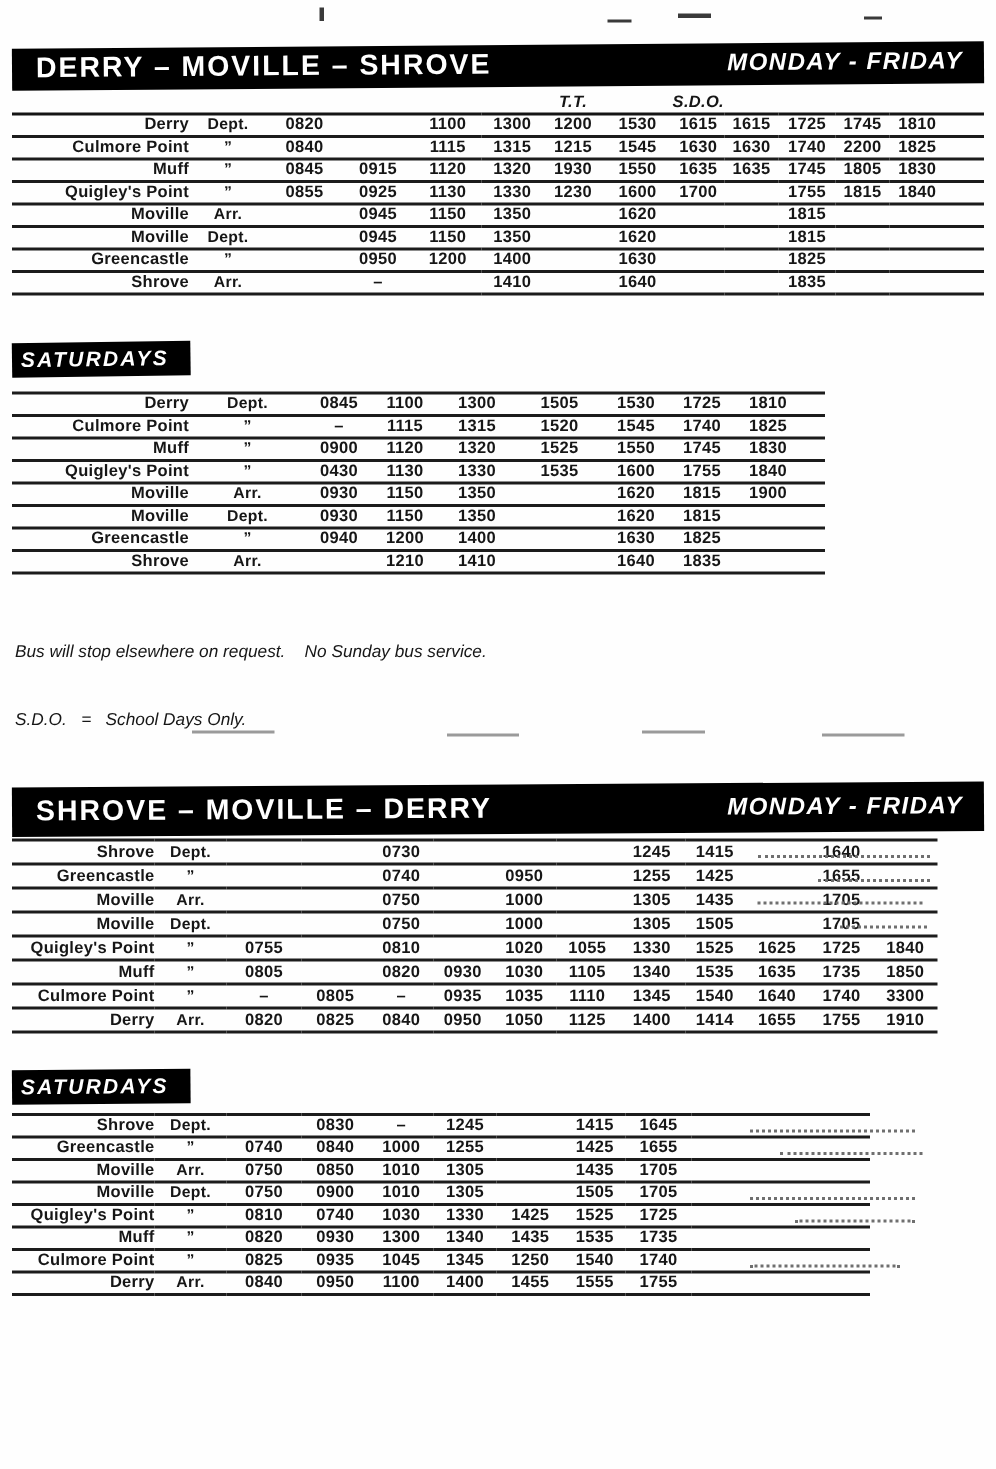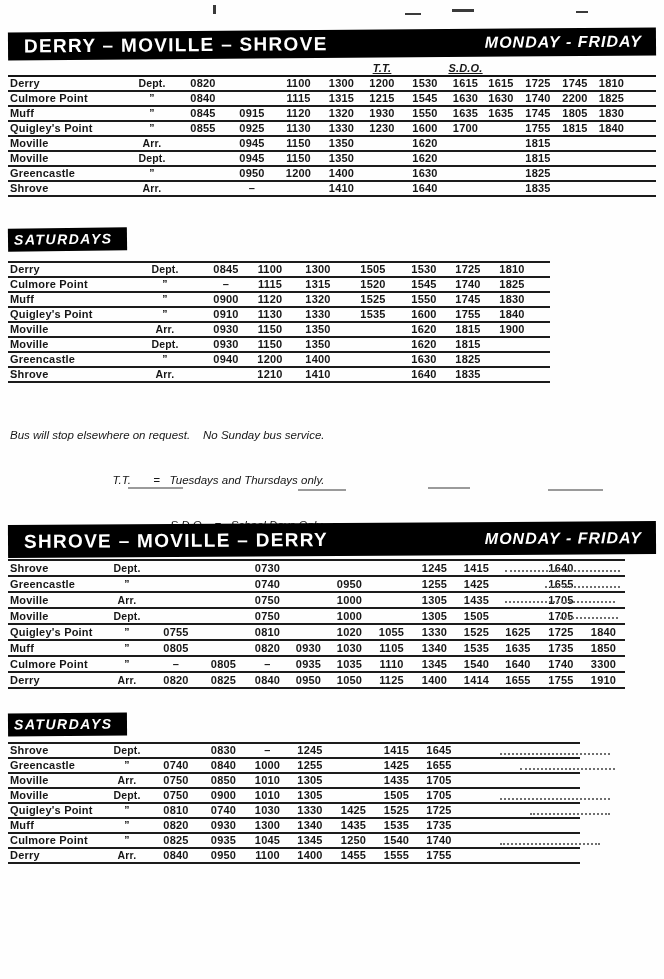--- a/index.html
+++ b/index.html
@@ -36,29 +36,29 @@
   #sat1{top:261px;}
   #table2{top:559px;}
   #sat2{top:742px;}
   td{
     font-size:11px;font-weight:bold;height:13px;line-height:13px;
     padding:0;white-space:nowrap;overflow:visible;
     border-bottom:2px solid #1c1c1c;text-align:center;vertical-align:middle;
     color:#161616;letter-spacing:0.2px;
   }
   #table2 td{height:14px;}
-  .place-cell{text-align:left;padding-left:2px;}
+  .place-cell{text-align:right;padding-left:2px;}
   .label-cell{text-align:center;font-size:10.5px;}
-  .hdr-row td{border-bottom:2px solid #4c1d95;border-top:none;font-style:italic;font-size:11px;text-decoration:underline;}
+  .hdr-row td{border-bottom:2px solid #4c1d95;border-top:none;font-style:italic;font-size:11px;}
   #table1 tbody tr.hdr-row td{border-bottom-color:#141414;}
   .topline tbody tr:first-child td{border-top:2px solid #1c1c1c;}
 
   
   .notes{position:absolute;left:10px;top:398px;font-style:italic;font-size:11.5px;
-         line-height:15px;white-space:pre;color:#161616;text-align:right;}
+         line-height:15px;white-space:pre;color:#161616;}
 
   
   .art{position:absolute;background:#3a3a3a;}
   .art.dotted{background:none;border-top:2px dotted #6f6f6f;}
   .art.faint{background:#9a9a9a;}
 </style>
 </head>
 <body>
 
 <div class="page">
@@ -288,21 +288,21 @@
           <td class="time-cell">1320</td>
           <td class="time-cell">1525</td>
           <td class="time-cell">1550</td>
           <td class="time-cell">1745</td>
           <td class="time-cell">1830</td>
           <td class="filler"></td>
         </tr>
         <tr>
           <td class="place-cell">Quigley's Point</td>
           <td class="label-cell">”</td>
-          <td class="time-cell">0910</td>
+          <td class="time-cell">0430</td>
           <td class="time-cell">1130</td>
           <td class="time-cell">1330</td>
           <td class="time-cell">1535</td>
           <td class="time-cell">1600</td>
           <td class="time-cell">1755</td>
           <td class="time-cell">1840</td>
           <td class="filler"></td>
         </tr>
         <tr>
           <td class="place-cell">Moville</td>
@@ -350,21 +350,20 @@
           <td class="time-cell">1640</td>
           <td class="time-cell">1835</td>
           <td class="time-cell"></td>
           <td class="filler"></td>
         </tr>
       </tbody>
     </table>
 
   <div class="notes">
     <div>Bus will stop elsewhere on request.    No Sunday bus service.</div>
-    <div>T.T.       =   Tuesdays and Thursdays only.</div>
     <div>S.D.O.   =   School Days Only.</div>
   </div>
 
   <div class="art faint" style="left:128px;top:487px;width:55px;height:2px;"></div>
   <div class="art faint" style="left:298px;top:489px;width:48px;height:2px;"></div>
   <div class="art faint" style="left:428px;top:487px;width:42px;height:2px;"></div>
   <div class="art faint" style="left:548px;top:489px;width:55px;height:2px;"></div>
 
   <div class="banner" id="banner2">
     <span class="title">SHROVE – MOVILLE – DERRY</span>

